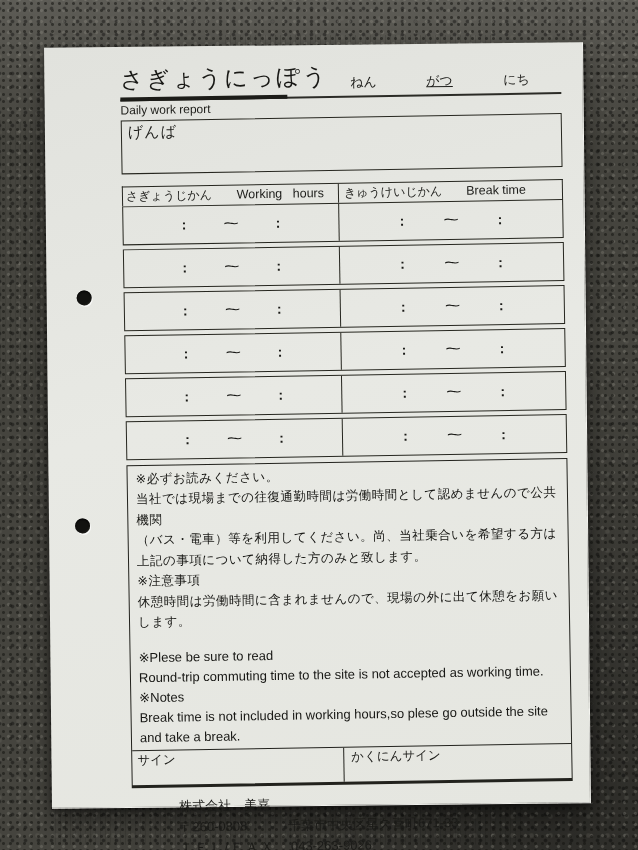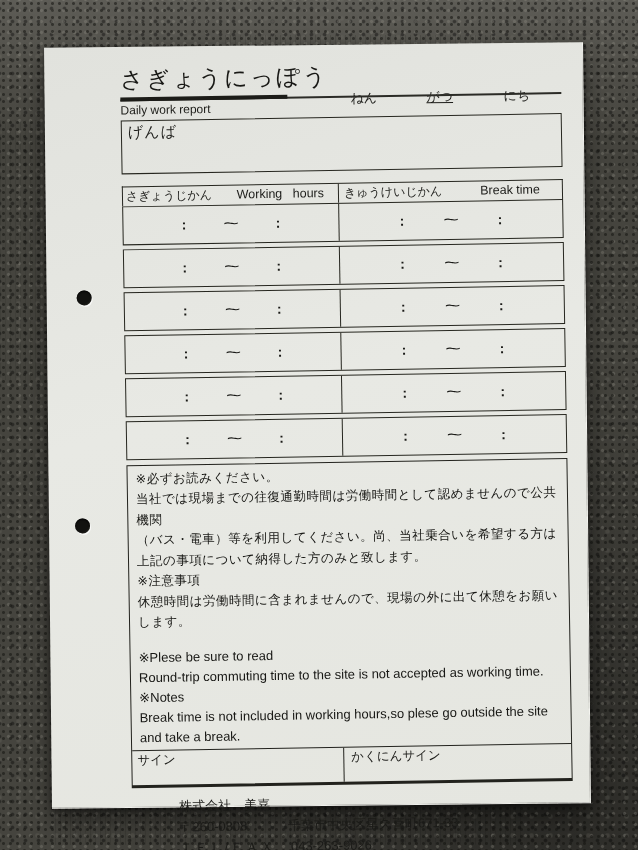--- a/index.html
+++ b/index.html
@@ -33,36 +33,36 @@
   .hole{position:absolute;width:15px;height:15px;border-radius:50%;
     background:radial-gradient(circle at 42% 40%, #121210 58%, #38372f 95%);
     box-shadow:1px 1.5px 0 rgba(255,255,255,.75), inset 0 1px 2px rgba(0,0,0,.9);}
   .hole-1{left:30px;top:243px;}
   .hole-2{left:26px;top:471px;}
 
   .content{position:absolute;left:78px;top:16px;width:441px;transform:rotate(-0.35deg);}
 
   .title-row{position:relative;height:33px;}
   .form-title{font-size:23px;font-weight:500;letter-spacing:2.5px;color:#181815;}
-  .date-label{position:absolute;top:29px;font-size:13px;color:#1d1d1a;}
+  .date-label{position:absolute;top:13px;font-size:13px;color:#1d1d1a;}
   .nen{left:230px;} .gatsu{left:306px;text-decoration:underline;} .nichi{left:383px;}
 
   .rule{position:relative;height:1.8px;background:#2b2b26;margin-top:2px;}
   .rule-thick{position:absolute;left:0;top:-1.6px;width:167px;height:4px;background:#1c1c18;}
 
   .subtitle{font-size:12px;margin-top:2px;color:#1c1c18;}
 
   .site-box{margin-top:3px;height:48px;border:1.8px solid #26261f;padding:2px 6px;font-size:15px;letter-spacing:1px;}
 
   .htable{margin-top:12px;font-size:12px;}
   .thead{display:flex;height:19px;border:1.7px solid #26261f;border-bottom:none;align-items:center;}
   .lcell-h{width:216px;height:100%;border-right:1.7px solid #26261f;display:flex;align-items:center;padding-left:3px;box-sizing:border-box;}
   .rcell-h{flex:1;height:100%;display:flex;align-items:center;padding-left:5px;}
   .hdr-en{margin-left:auto;margin-right:14px;white-space:pre;font-size:12.5px;}
-  .rcell-h .hdr-en{margin-right:22px;white-space:pre;}
+  .rcell-h .hdr-en{margin-right:36px;white-space:pre;}
   .trow{display:flex;height:37px;border:1.7px solid #26261f;}
   .trow + .trow{margin-top:4px;}
   .lcell{width:216px;border-right:1.7px solid #26261f;display:flex;align-items:center;justify-content:center;gap:40px;box-sizing:border-box;}
   .rcell{flex:1;display:flex;align-items:center;justify-content:center;gap:42px;}
   .colon{font-size:14px;font-weight:700;color:#191916;}
   .tilde{font-size:16px;display:inline-block;transform:scaleX(1.7);color:#191916;}
 
   .notes-box{margin-top:5px;border:1.8px solid #22221d;border-bottom-width:3px;}
   .notes-text{padding:3px 8px 2px;}
   .note-jp{font-size:12.5px;line-height:20.5px;letter-spacing:.5px;color:#181815;}

